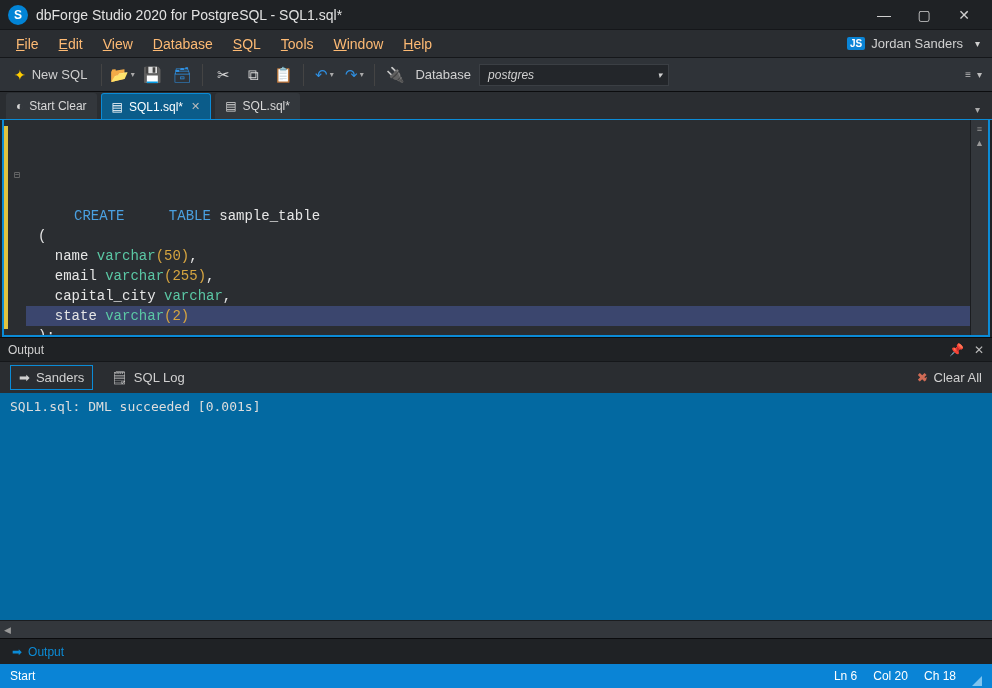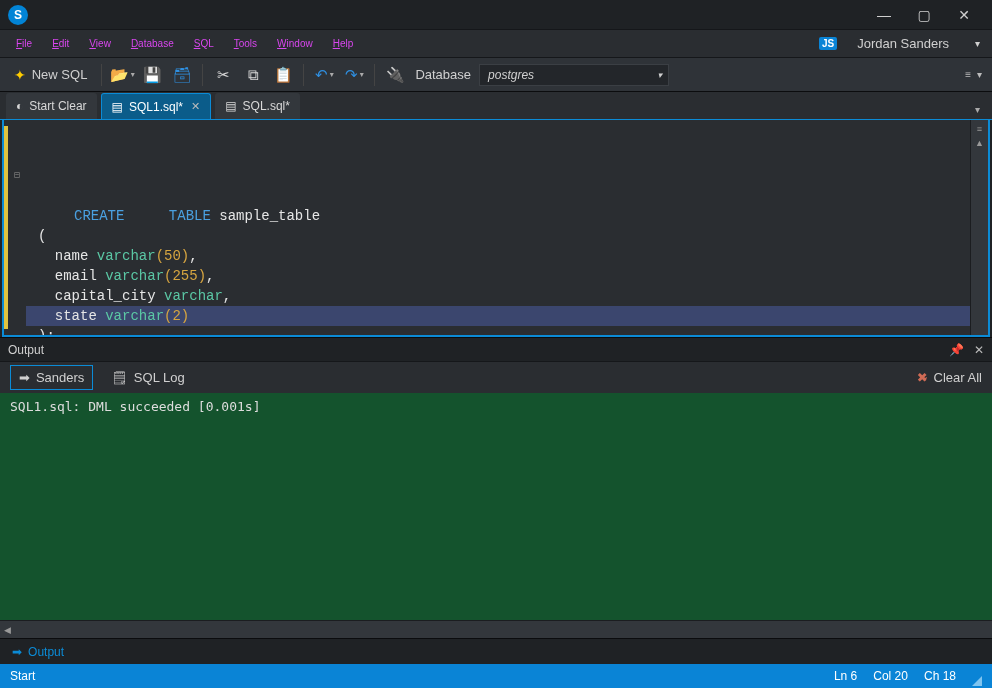--- a/index.html
+++ b/index.html
@@ -8,24 +8,24 @@
 
   
   .titlebar { height: 30px; background: #1f2225; display: flex; align-items: center; padding: 0 8px; border-bottom: 1px solid #15171a; }
   .titlebar .app-icon { width: 20px; height: 20px; border-radius: 50%; background: #0284d6; display: flex; align-items: center; justify-content: center; color: #fff; font-weight: bold; font-size: 12px; margin-right: 8px; }
   .titlebar .title { font-size: 14px; color: #e2e2e2; }
   .titlebar .spacer { flex: 1; }
   .titlebar .win-btn { width: 40px; height: 20px; display: flex; align-items: center; justify-content: center; color: #cfcfcf; font-size: 14px; }
 
   
   .menubar { height: 28px; background: #2a2d31; display: flex; align-items: center; padding: 0 6px; border-bottom: 1px solid #15171a; }
-  .menubar .menu-item { padding: 3px 10px; color: #d946ef; font-size: 10px; }
+  .menubar .menu-item { padding: 3px 10px; color: #fdba74; font-size: 14px; }
   .menubar .menu-item u { text-decoration: underline; }
   .menubar .spacer { flex: 1; }
-  .user { display: flex; align-items: center; gap: 20px; padding-right: 6px; margin-left: 38px; }
+  .user { display: flex; align-items: center; gap: 6px; padding-right: 6px; margin-left: 38px; }
   .user .badge { background: #0a84d6; color: #fff; font-size: 10px; font-weight: bold; padding: 1px 3px; border-radius: 2px; }
   .user .caret { font-size: 10px; margin-left: 6px; }
 
   
   .toolbar { height: 34px; background: #2f3338; display: flex; align-items: center; padding: 0 6px; gap: 2px; border-bottom: 1px solid #0b0c0e; }
   .tbtn { display: flex; align-items: center; justify-content: center; min-width: 28px; height: 26px; border-radius: 2px; color: #d7d7d7; }
   .tbtn.icon { font-size: 15px; }
   .sep { width: 1px; height: 22px; background: #444; margin: 0 4px; }
   .newsql { display: flex; align-items: center; gap: 6px; padding: 0 8px; height: 26px; }
   .newsql .spark { color: #ffcc00; font-size: 14px; }
@@ -65,40 +65,41 @@
   .out-head .spacer { flex: 1; }
   .out-head .pin { font-size: 12px; color: #bbb; margin-right: 10px; }
   .out-head .x { font-size: 12px; color: #bbb; }
 
   .out-tabs { height: 32px; background: #2a2d31; display: flex; align-items: center; padding: 0 10px; gap: 10px; border-top: 1px solid #15171a; }
   .out-tab { display: flex; align-items: center; gap: 6px; padding: 4px 8px; font-size: 13px; }
   .out-tab.active { border: 1px solid #0b8bd6; }
   .out-tabs .spacer { flex: 1; }
   .clear-all { display: flex; align-items: center; gap: 6px; font-size: 13px; }
 
-  .out-body { flex: 1; background: #14532d; font-family: Consolas, monospace; font-size: 13px; padding: 6px 10px; color: #ddd; min-height: 140px; }
+  .out-body { flex: 1; background: #0369a1; font-family: Consolas, monospace; font-size: 13px; padding: 6px 10px; color: #ddd; min-height: 140px; }
 
   
   .hscroll { height: 18px; background: #33373c; border-top: 1px solid #1b1d20; display: flex; align-items: center; padding: 0 4px; gap: 4px; }
   .hscroll .arrow { font-size: 9px; color: #999; }
 
   
   .dock { height: 26px; background: #1f2225; border-top: 1px solid #0b0c0e; display: flex; align-items: center; padding: 0 6px; }
   .dock .dock-tab { display: flex; align-items: center; gap: 6px; color: #0b8bd6; font-size: 12px; padding: 2px 6px; }
 
   
   .statusbar { height: 24px; background: #0a84d6; color: #fff; display: flex; align-items: center; padding: 0 10px; font-size: 12px; gap: 16px; }
   .statusbar .spacer { flex: 1; }
   .statusbar .tri { width: 0; height: 0; border-style: solid; border-width: 0 0 10px 10px; border-color: transparent transparent #7fc4ef transparent; align-self: flex-end; margin-bottom: 2px; }
 </style>
 </head>
 <body>
 
 <div class="titlebar">
   <div class="app-icon">S</div>
+  <div class="title">dbForge Studio 2020 for PostgreSQL - SQL1.sql*</div>
   <div class="spacer"></div>
   <div class="win-btn">—</div>
   <div class="win-btn">▢</div>
   <div class="win-btn">✕</div>
 </div>
 
 <div class="menubar">
   <div class="menu-item"><u>F</u>ile</div>
   <div class="menu-item"><u>E</u>dit</div>
   <div class="menu-item"><u>V</u>iew</div>

